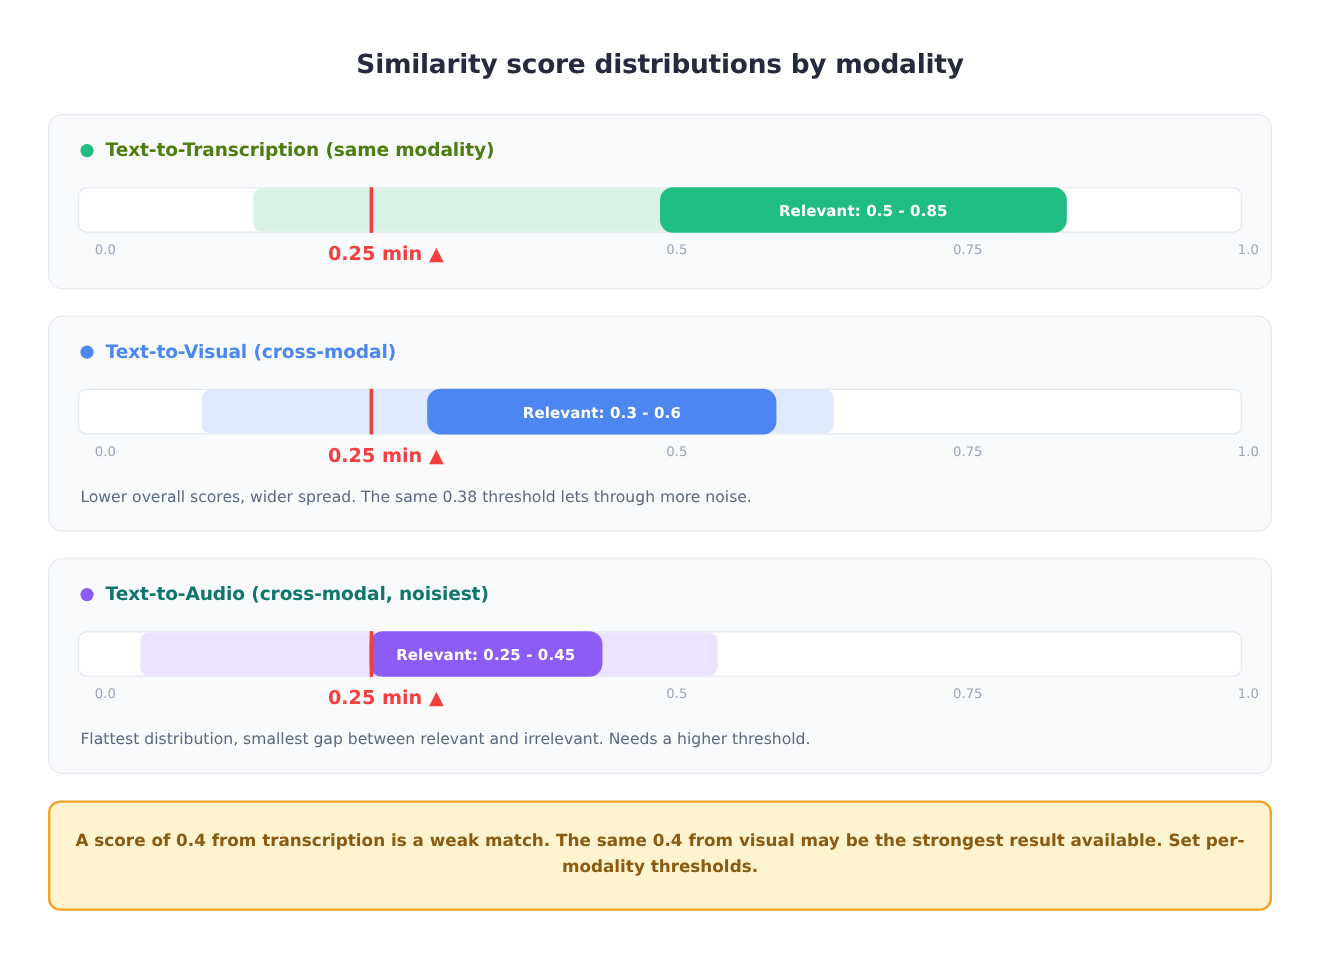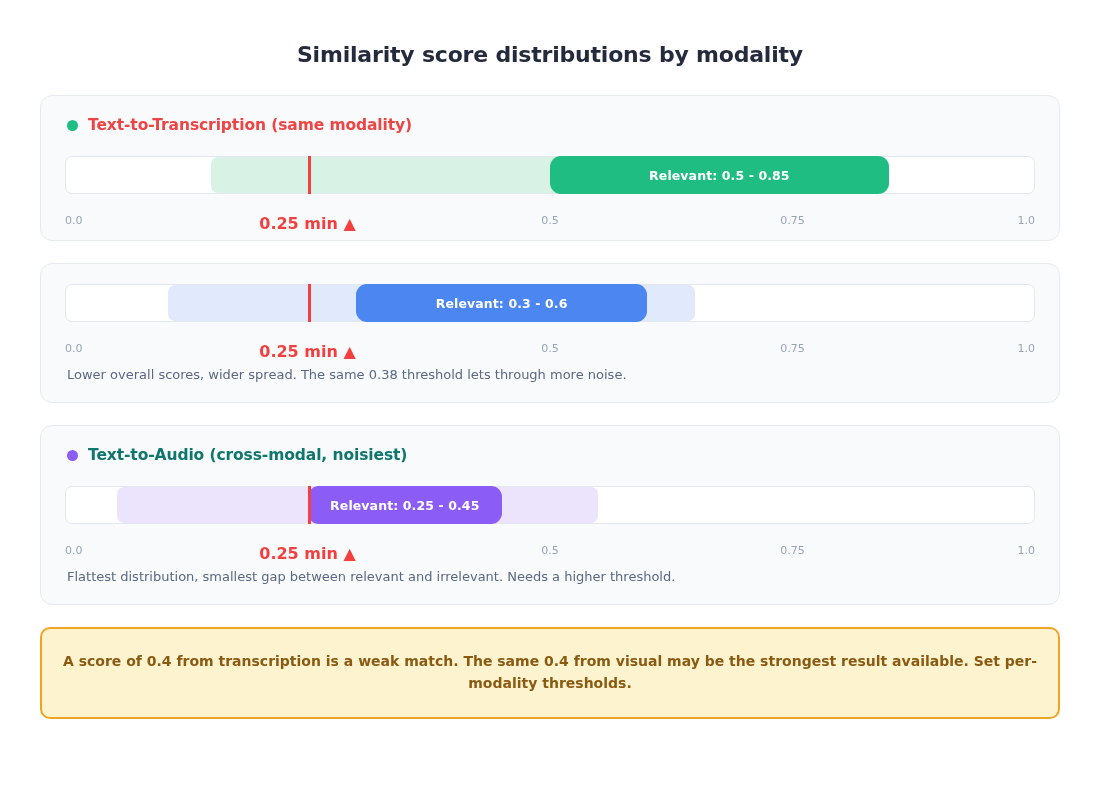--- a/index.html
+++ b/index.html
@@ -106,23 +106,24 @@
 
   .axis {
     position: relative;
     height: 20px;
     margin-top: 8px;
     font-size: 11px;
     color: #9aa4b8;
   }
   .tick {
     position: absolute;
-    top: 12px;
+    top: 0;
     white-space: nowrap;
     transform: translateX(-50%);
+    margin-left: 14px;
   }
   .tick.first { transform: none; }
   .tick.last { transform: translateX(-100%); }
   .tick.thr {
     color: #f43f3f;
     font-weight: bold;
     font-size: 16px;
   }
 
   .card-note {
@@ -151,39 +152,43 @@
 
 <div class="page">
 
   <h1 class="page-title">Similarity score distributions by modality</h1>
 
   <div class="cards">
 
     <div class="card">
       <div class="card-head">
         <span class="dot" style="background: rgb(32, 189, 131);"></span>
-        <span class="card-title" style="color: #ef4444;">Text-to-Transcription (same modality)</span>
+        <span class="card-title" style="color: #4d7c0f;">Text-to-Transcription (same modality)</span>
       </div>
       <div class="track-wrap">
         <div class="track">
           <div class="band-soft" style="background: rgb(217, 242, 230); left: 15%; width: 70%;"></div>
           <div class="band-strong" style="background: rgb(32, 189, 131); left: 50%; width: 35%;">Relevant: 0.5 - 0.85</div>
           <div class="threshold" style="left: 25%;"></div>
         </div>
         <div class="axis">
           <span class="tick first" style="left: 0%;">0.0</span>
           <span class="tick thr" style="left: 25%;">0.25 min ▲</span>
           <span class="tick" style="left: 50%;">0.5</span>
           <span class="tick" style="left: 75%;">0.75</span>
           <span class="tick last" style="left: 100%;">1.0</span>
         </div>
       </div>
     </div>
 
     <div class="card">
+      <div class="card-head">
+        <span class="dot" style="background: rgb(76, 134, 240);"></span>
+        <span class="card-title" style="color: rgb(76, 134, 240);">Text-to-Visual (cross-modal)</span>
+      </div>
       <div class="track-wrap">
         <div class="track">
           <div class="band-soft" style="background: rgb(225, 234, 253); left: 10.5%; width: 54.5%;"></div>
           <div class="band-strong" style="background: rgb(76, 134, 240); left: 30%; width: 30%;">Relevant: 0.3 - 0.6</div>
           <div class="threshold" style="left: 25%;"></div>
         </div>
         <div class="axis">
           <span class="tick first" style="left: 0%;">0.0</span>
           <span class="tick thr" style="left: 25%;">0.25 min ▲</span>
           <span class="tick" style="left: 50%;">0.5</span>

